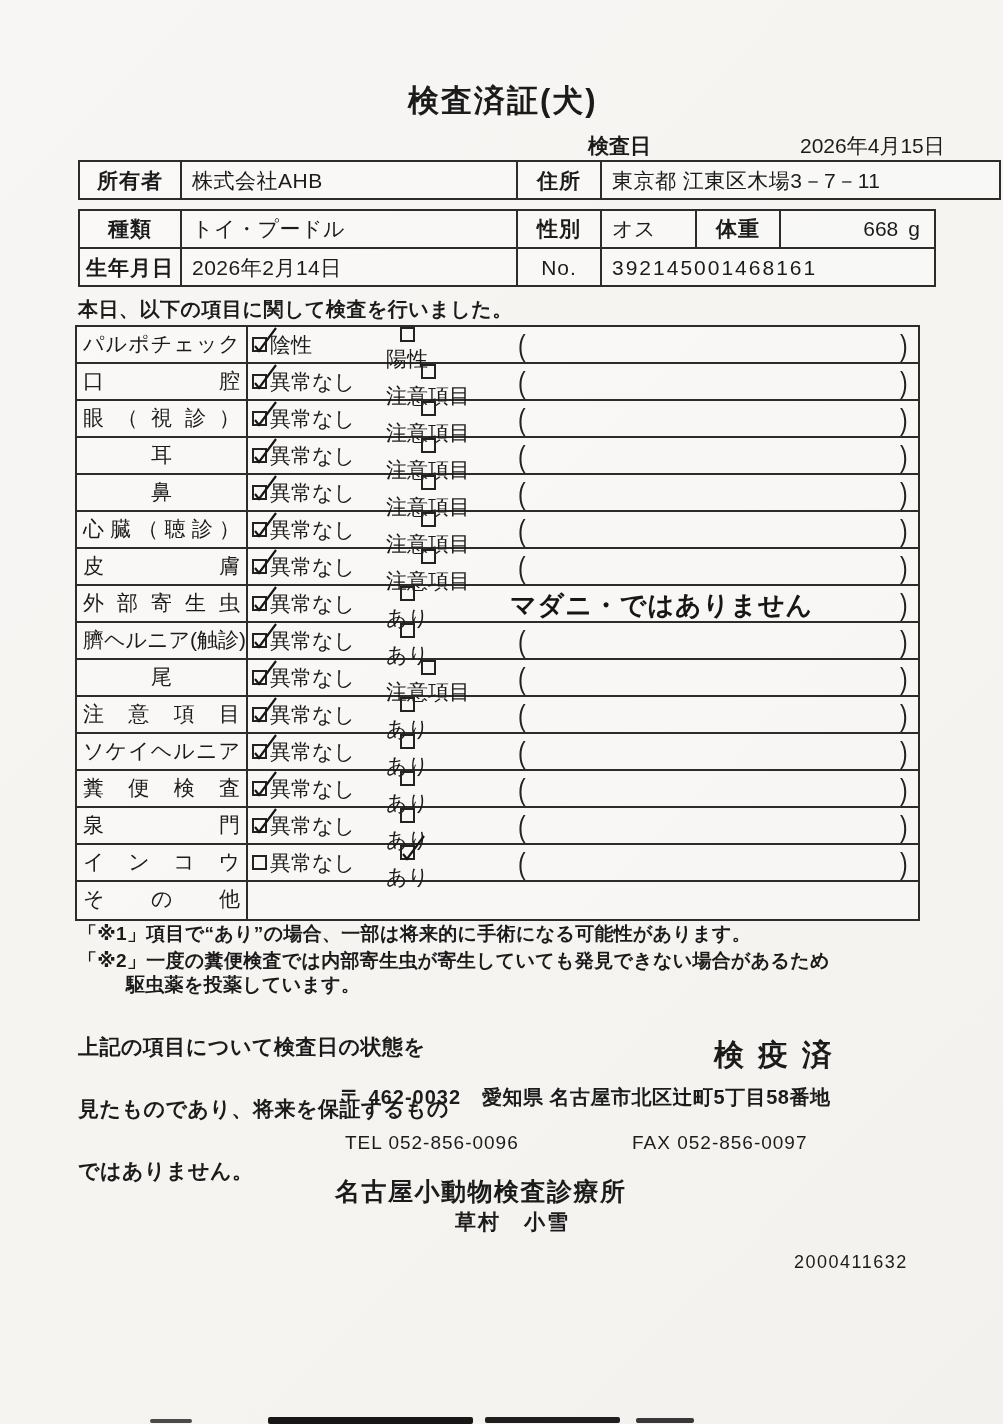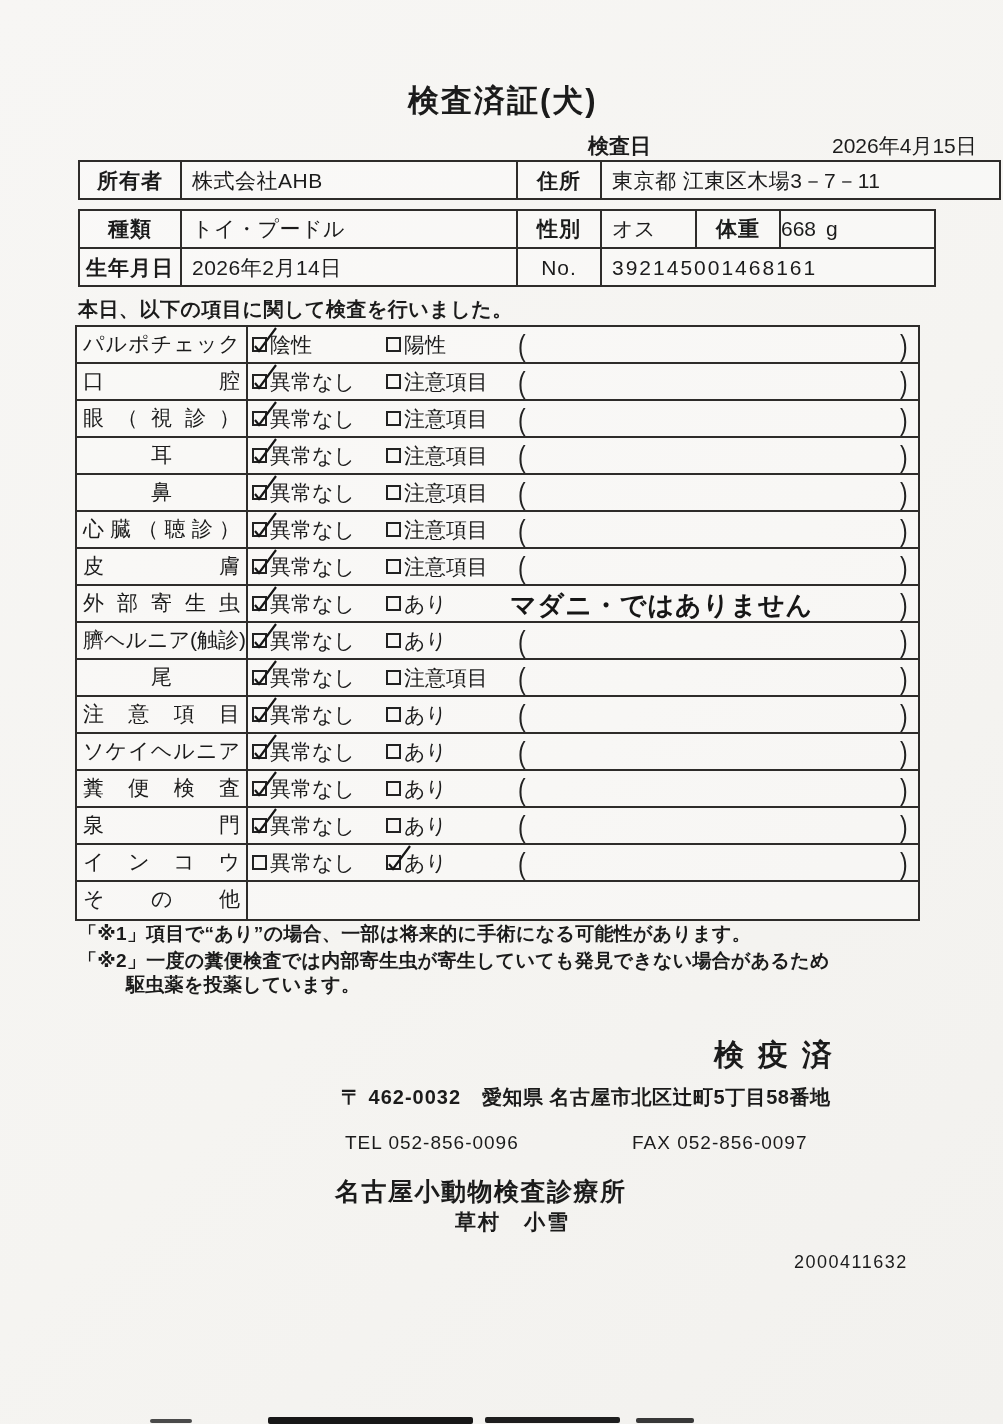--- a/index.html
+++ b/index.html
@@ -18,36 +18,36 @@
     width:1003px;height:1424px;
     margin:0 auto;
     background:linear-gradient(135deg,#f7f6f4 0%,#f5f4f1 55%,#f2f1ee 100%);
     overflow:hidden;
   }
   .abs{position:absolute;white-space:nowrap;}
 
   
   .doc-title{left:408px;top:80px;font-size:31px;font-weight:700;letter-spacing:2px;}
   .exam-date-label{left:588px;top:132px;font-size:21px;font-weight:600;}
-  .exam-date-value{left:800px;top:132px;font-size:21px;margin-left:32px;}
+  .exam-date-value{left:800px;top:132px;font-size:21px;}
 
   
   .tbl{box-sizing:border-box;border:2px solid var(--line);background:rgba(255,255,255,.35);}
   .trow{display:flex;box-sizing:border-box;height:38px;}
   .tcell{
     box-sizing:border-box;height:100%;
     border-right:2px solid var(--line);
     display:flex;align-items:center;
     font-size:21px;overflow:hidden;white-space:nowrap;
   }
   .tcell:last-child{border-right:none;}
   .tcell.hdr{justify-content:center;font-weight:600;letter-spacing:1px;}
   .tcell.val{padding-left:10px;letter-spacing:.5px;}
   .tcell.num{letter-spacing:2px;}
-  .tcell.wt{padding-right:14px;gap:10px;}
+  .tcell.wt{justify-content:flex-end;padding-right:14px;gap:10px;}
   .owner-table{left:78px;top:160px;width:923px;height:40px;}
   .info-table{left:78px;top:209px;width:858px;height:78px;}
   .info-table .trow:first-child{border-bottom:2px solid var(--line);}
   .intro-line{left:78px;top:296px;font-size:20px;font-weight:600;letter-spacing:.5px;}
 
   
   .checklist{
     left:75px;top:325px;width:845px;
     box-sizing:border-box;border:2px solid var(--line);
     background:rgba(255,255,255,.3);
@@ -59,21 +59,21 @@
     box-sizing:border-box;border-right:2px solid var(--line);
     font-size:21px;line-height:34px;
     padding:0 6px;
     text-align:justify;text-align-last:justify;
     overflow:hidden;white-space:nowrap;
   }
   .cl-label.center{text-align:center;text-align-last:center;}
   .cl-content{position:absolute;left:171px;right:0;top:0;bottom:0;}
   .opt{position:absolute;top:0;height:100%;display:flex;align-items:center;gap:3px;font-size:21px;}
   .opt-1{left:4px;text-align:center;}
-  .opt-2{left:138px;}
+  .opt-2{left:138px;flex-direction:column;}
   .cbx{
     position:relative;display:inline-block;
     width:15px;height:15px;box-sizing:border-box;
     border:2px solid #222;background:transparent;flex:none;
   }
   .tick{display:none;position:absolute;left:-4px;top:-14px;width:30px;height:30px;overflow:visible;pointer-events:none;}
   .opt.checked .tick{display:block;}
   .paren{position:absolute;top:3px;font-size:23px;transform:scaleY(1.25);transform-origin:top;color:#222;}
   .paren-open{left:270px;}
   .paren-close{left:652px;}
@@ -496,20 +496,25 @@
         
         
       </div>
     </div>
     </div>
 
   <div class="abs note-1">「※1」項目で“あり”の場合、一部は将来的に手術になる可能性があります。</div>
   <div class="abs note-2a">「※2」一度の糞便検査では内部寄生虫が寄生していても発見できない場合があるため</div>
   <div class="abs note-2b">駆虫薬を投薬しています。</div>
 
+  <div class="abs disclaimer">
+    <div>上記の項目について検査日の状態を</div>
+    <div>見たものであり、将来を保証するもの</div>
+    <div>ではありません。</div>
+  </div>
 
   <div class="abs stamp">検疫済</div>
 
   <div class="abs postal-code">〒 462-0032</div>
   <div class="abs clinic-address">愛知県 名古屋市北区辻町5丁目58番地</div>
   <div class="abs tel">TEL 052-856-0096</div>
   <div class="abs fax">FAX 052-856-0097</div>
   <div class="abs clinic-name">名古屋小動物検査診療所</div>
   <div class="abs examiner">草村　小雪</div>
   <div class="abs doc-number">2000411632</div>

